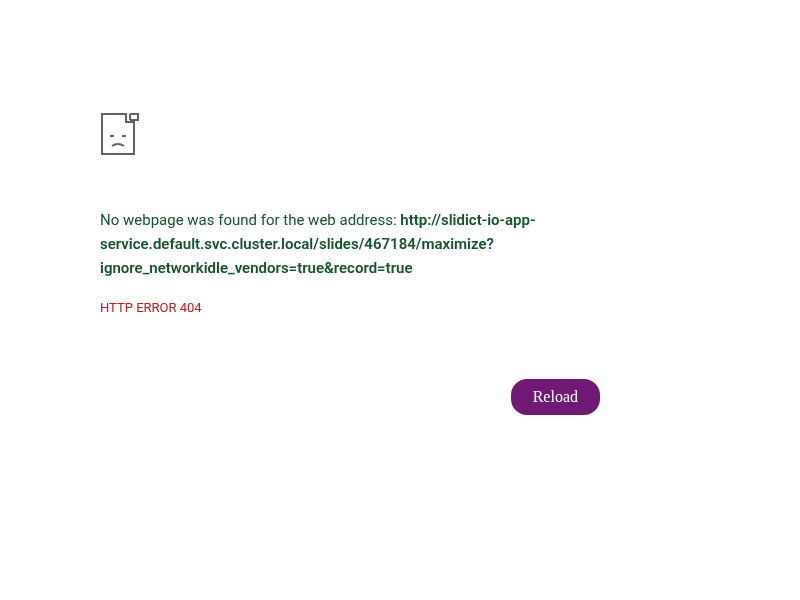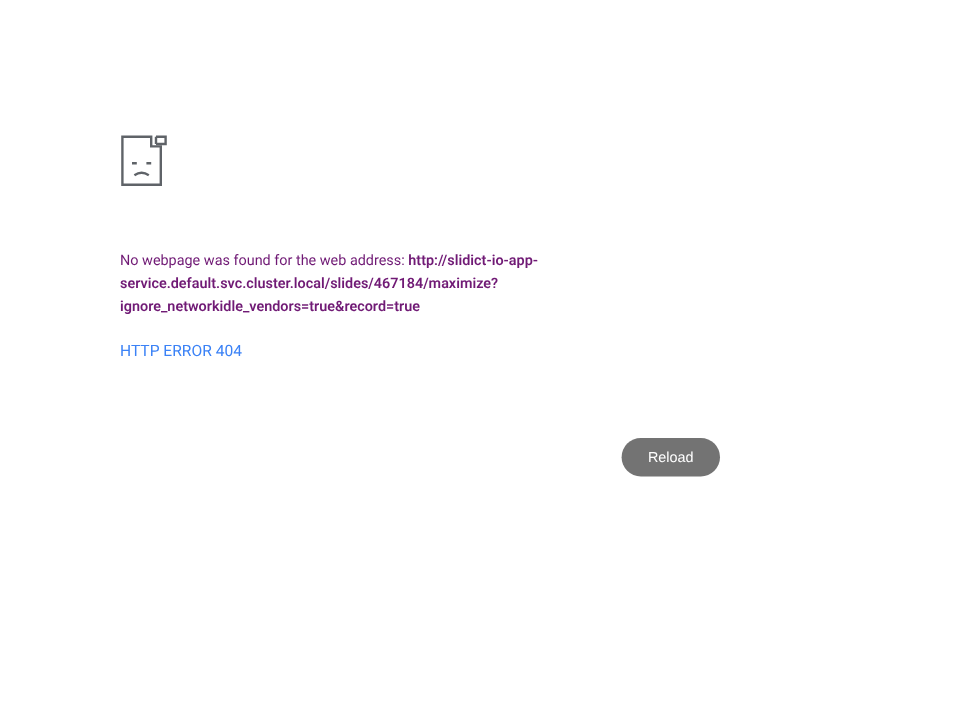--- a/index.html
+++ b/index.html
@@ -26,50 +26,50 @@
       font-weight: 500;
       color: #202124;
       line-height: 1.35;
       margin-bottom: 28px;
       letter-spacing: -0.2px;
     }
     .error-heading .host {
       font-weight: 500;
     }
     .description {
-      font-size: 12px;
-      color: #701a75;
+      font-size: 15px;
+      color: #14532d;
       line-height: 1.6;
       margin-bottom: 20px;
       word-break: break-word;
     }
     .description .url {
       font-weight: 600;
     }
     .error-code {
       font-size: 13px;
-      color: #3b82f6;
+      color: #b91c1c;
       margin-bottom: 48px;
     }
     .button-row {
       display: flex;
       justify-content: flex-end;
       padding-right: 0;
       margin-top: 64px;
     }
     .reload-button {
-      background: #737373;
+      background: #701a75;
       color: #ffffff;
       border: none;
       border-radius: 16px;
       padding: 9px 22px;
-      font-size: 12px;
+      font-size: 16px;
       font-weight: 400;
       cursor: pointer;
-      font-family: Liberation Sans, sans-serif;
+      font-family: Liberation Serif, serif;
     }
   </style>
 </head>
 <body>
 
 <div class="container">
   <div class="icon-wrapper">
     <svg width="40" height="44" viewBox="0 0 40 44">
       <g fill="none" stroke="#5f6368" stroke-width="2">
         <path d="M 2 2 L 26 2 L 26 10 L 34 10 L 34 42 L 2 42 Z"></path>

